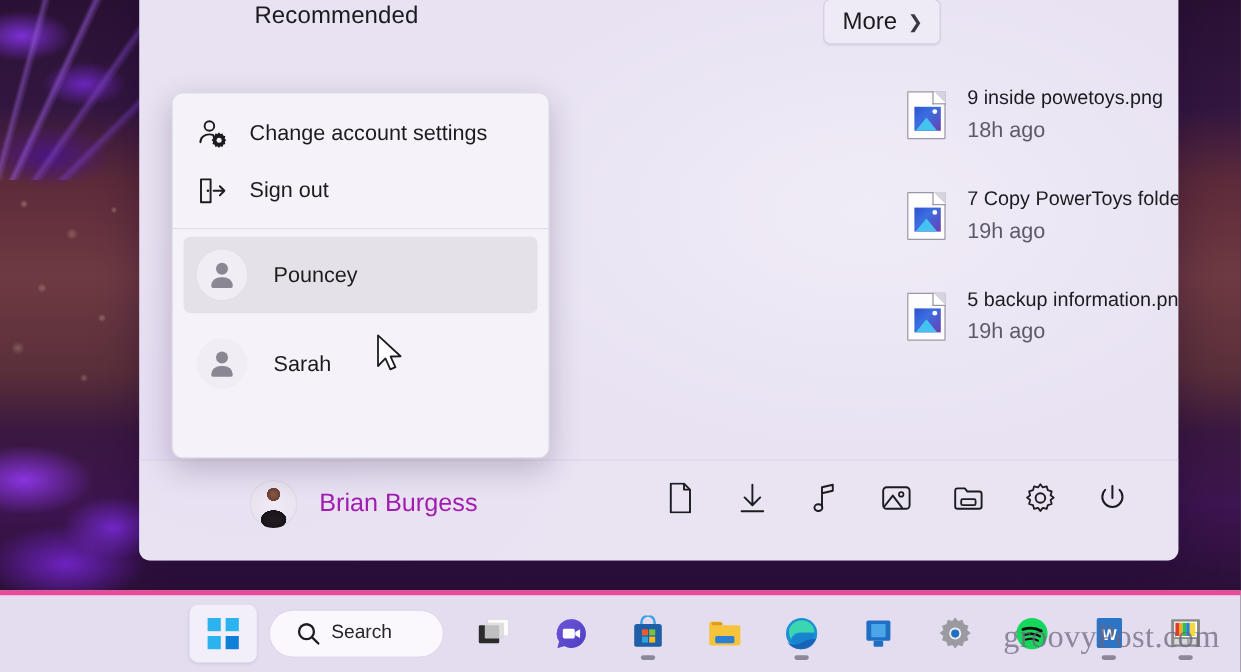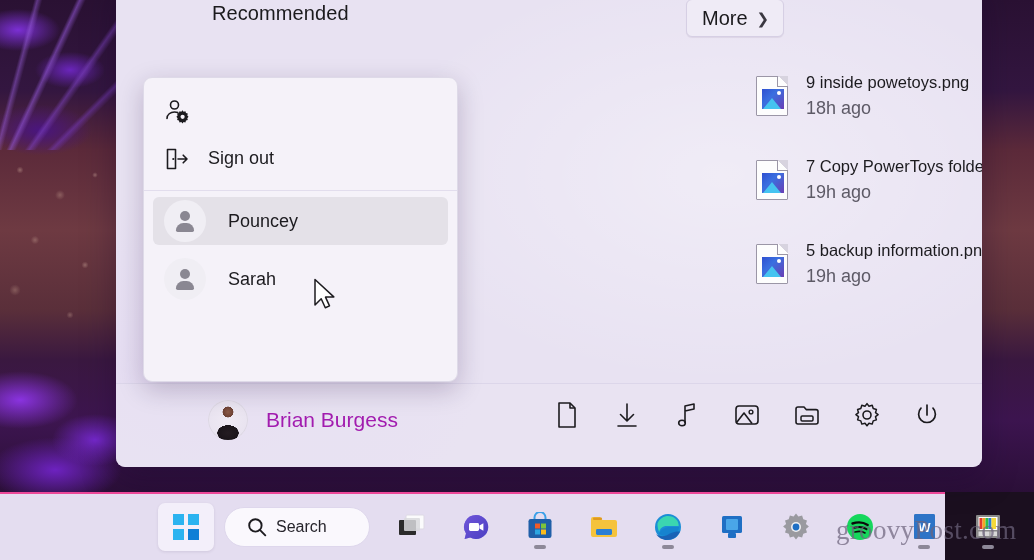--- a/index.html
+++ b/index.html
@@ -132,21 +132,21 @@
     display:flex; align-items:center; height:47px;
     padding-left:20px; cursor:pointer;
   }
   .fly-row .glyph { width:44px; flex:0 0 44px; display:flex; align-items:center; }
   .fly-row .label { font-size:18px; color:#1c1b1f; }
 
   .fly-sep {
     height:1px; background:#e2dded; margin:8px 0 6px 0;
   }
   .fly-user {
-    display:flex; align-items:center; height:48px;
+    display:flex; align-items:center; height:64px;
     margin:0 9px; padding-left:11px; border-radius:6px; cursor:pointer;
   }
   .fly-user.selected { background:#e4e1e8; }
   .fly-user .avatar {
     width:42px; height:42px; border-radius:50%; flex:0 0 42px;
     background:#f0eef4; margin-right:22px;
     display:flex; align-items:center; justify-content:center;
   }
   .fly-user .uname { font-size:18px; color:#1c1b1f; }
 
@@ -185,23 +185,23 @@
   .user-pill .uname { font-size:21px; color:#a21caf; }
 
   .quick-icons {
     position:absolute; right:40px; top:16px;
     display:flex; align-items:center; gap:30px;
   }
   .qi { width:30px; height:30px; display:flex; align-items:center; justify-content:center; cursor:pointer; }
 
   
   #taskbar {
-    position:absolute; left:0; bottom:0; width:945px; height:68px;
+    position:absolute; left:0; bottom:0; width:1034px; height:68px;
     background:#e4ddf0;
-    border-top:2px solid #ec4899;
+    border-top:4px solid #ec4899;
     display:flex; align-items:center;
   }
   .tb-inner { display:flex; align-items:center; gap:8px; margin-left:158px; }
   .tb-btn {
     width:56px; height:48px; border-radius:7px;
     display:flex; align-items:center; justify-content:center;
     position:relative; cursor:pointer;
   }
   .tb-btn.active { background:#f3effa; box-shadow:0 1px 3px rgba(40,20,60,.1); }
   .tb-dot {
@@ -342,20 +342,21 @@
 
   <div class="fly-row">
     <span class="glyph">
       <svg width="26" height="26" viewBox="0 0 26 26">
         <circle cx="10.5" cy="6" r="4" fill="none" stroke="#1c1b1f" stroke-width="1.6"></circle>
         <path d="M3 19.5c0-4 3.4-6.5 7.5-6.5 1.2 0 2.3.2 3.3.6" fill="none" stroke="#1c1b1f" stroke-width="1.6" stroke-linecap="round"></path>
         <path d="M18.5 11.2l1.1 1.5 1.8-.5.6 1.8 1.8.6-.5 1.8 1.2 1.4-1.2 1.4.5 1.8-1.8.6-.6 1.8-1.8-.5-1.1 1.5-1.2-1.5-1.8.5-.6-1.8-1.8-.6.5-1.8-1.2-1.4 1.2-1.4-.5-1.8 1.8-.6.6-1.8 1.8.5z" fill="#1c1b1f"></path>
         <circle cx="18.6" cy="17.8" r="2.1" fill="#f5f2f9"></circle>
       </svg>
     </span>
+    <span class="label">Change account settings</span>
   </div>
 
 
   <div class="fly-row">
     <span class="glyph">
       <svg width="26" height="26" viewBox="0 0 26 26">
         <path d="M3.5 3.5h8v19h-8z" fill="none" stroke="#1c1b1f" stroke-width="1.6" stroke-linejoin="round"></path>
         <circle cx="9.3" cy="13" r="1.1" fill="#1c1b1f"></circle>
         <path d="M14 13h9M19.2 9.2L23 13l-3.8 3.8" fill="none" stroke="#1c1b1f" stroke-width="1.6" stroke-linecap="round" stroke-linejoin="round"></path>
       </svg>

